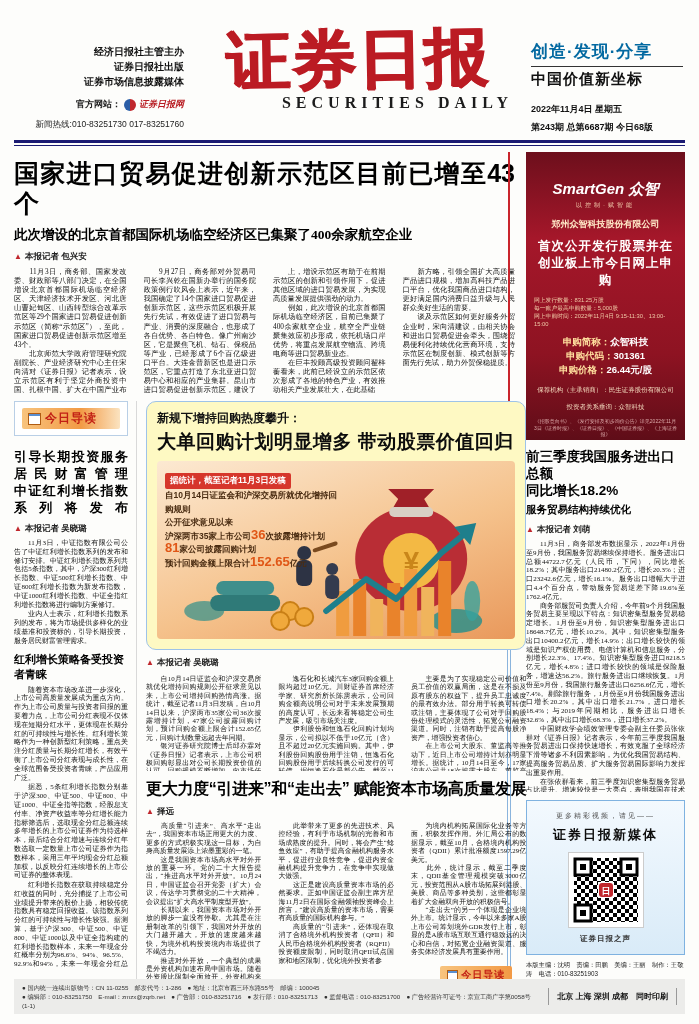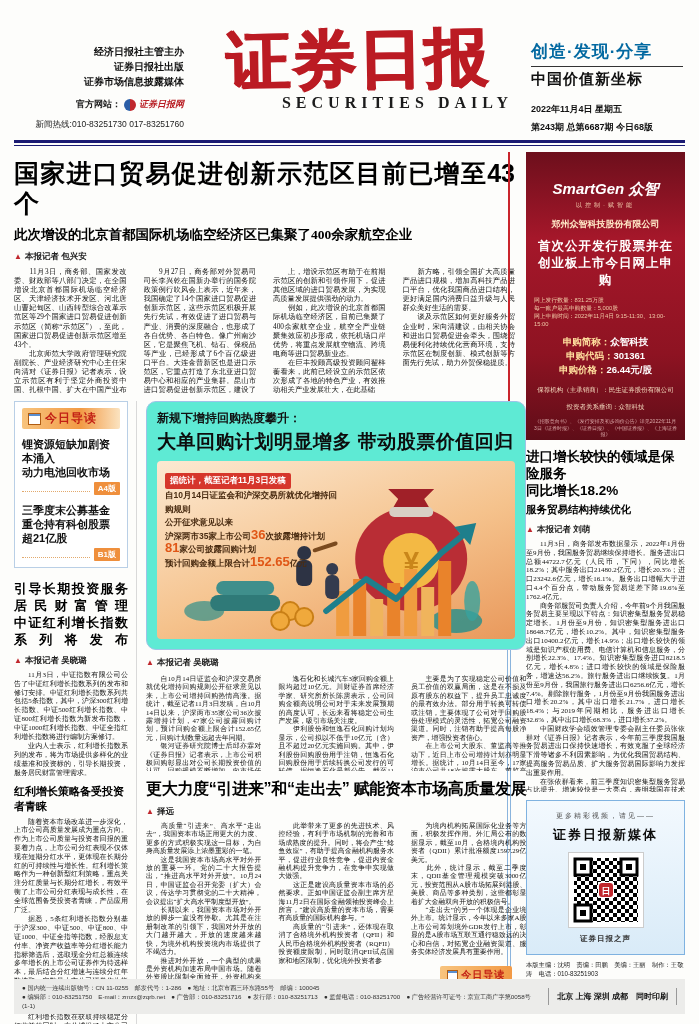--- a/index.html
+++ b/index.html
@@ -60,21 +60,21 @@
               padding:1px 4px;border-radius:1px;}
   
   #dividend{margin-top:12px;}
   #dividend .hl{font:900 13px/17px "Liberation Sans",sans-serif;color:#000;
                 text-align:justify;text-align-last:justify;}
   #dividend p{font:7px/8.8px "Liberation Serif",serif;text-align:justify;margin:0 0 1px 0;
               text-indent:14px;color:#111;}
   #dividend .subhead{font:bold 11px "Liberation Sans",sans-serif;margin:6px 0 4px 0;color:#000;}
   .div-body{height:430px;overflow:hidden;}
   
-  .info-box{border:1.5px solid #9ec3e8;border-radius:10px;padding:8px 10px 10px 10px;background:#5eead4;}
+  .info-box{border:1.5px solid #9ec3e8;border-radius:10px;padding:8px 10px 10px 10px;background:#fef9c3;}
   .info-kicker{font:bold 12px "Liberation Sans",sans-serif;color:#111;}
   .info-head{font:900 19px/24px "Liberation Sans",sans-serif;color:#0d0d0d;margin-top:3px;letter-spacing:0.5px;}
   .illus{position:relative;margin-top:7px;height:178px;border-radius:4px;overflow:hidden;
          background:linear-gradient(160deg,#fce9d2 0%,#f6c family 45%,#eda56b 100%);
          background:linear-gradient(160deg,#fce9d2 0%,#f5c28c 55%,#e9995c 100%);}
   .illus svg{position:absolute;inset:0;}
   .stat-block{position:absolute;left:8px;top:8px;width:180px;}
   .stat-tag{display:inline-block;background:#d6362b;color:#fff;font:bold 8.5px "Liberation Sans",sans-serif;
             padding:2px 5px;border-radius:2px;}
   .stat-line{font:bold 8.5px/12.5px "Liberation Sans",sans-serif;color:#4a2c12;}
@@ -189,40 +189,20 @@
       </section>
 
       <div class="mid-grid">
 
         <div class="left-col">
           <div class="daodu-box">
             <div class="daodu-head">
               <span class="icon-news"></span>
               <span class="daodu-title">今日导读</span>
             </div>
-            <div>
-
-                <div class="daodu-item">
-                  <div class="daodu-item-title">锂资源短缺加剧资本涌入
-动力电池回收市场</div>
-                  <div class="daodu-leader">
-                    <span class="daodu-dots"></span>
-                    <span class="page-badge">A4版</span>
-                  </div>
-                </div>
-
-                <div class="daodu-item">
-                  <div class="daodu-item-title">三季度末公募基金
-重仓持有科创股票超21亿股</div>
-                  <div class="daodu-leader">
-                    <span class="daodu-dots"></span>
-                    <span class="page-badge">B1版</span>
-                  </div>
-                </div>
-              </div>
           </div>
 
           <section id="dividend">
             <div class="hl">引导长期投资服务居民财富管理</div>
             <div class="hl">中证红利增长指数系列将发布</div>
             <div class="byline">
               <span class="tri">▲</span>
               <span>本报记者 吴晓璐</span>
             </div>
             <div class="div-body">
@@ -368,21 +348,21 @@
         <div class="ad-row"><span>申购简称：</span><span class="v">众智科技</span></div>
             <div class="ad-row"><span>申购代码：</span><span class="v">301361</span></div>
             <div class="ad-row"><span>申购价格：</span><span class="v">26.44元/股</span></div>
           </div>
         <div class="ad-sponsor">保荐机构（主承销商）：民生证券股份有限公司</div>
         <div class="ad-sponsor">投资者关系垂询：众智科技</div>
         <div class="ad-note">《招股意向书》、《发行安排及初步询价公告》详见2022年11月3日《证券时报》、《证券日报》、《中国证券报》、《上海证券报》</div>
       </section>
 
       <section id="services">
-        <div class="hl">进口增长较快的领域是保险服务</div>
+        <div class="hl">前三季度我国服务进出口总额</div>
         <div class="hl">同比增长18.2%</div>
         <div class="subhead">服务贸易结构持续优化</div>
         <div class="byline">
           <span class="tri">▲</span>
           <span>本报记者 刘萌</span>
         </div>
         <div class="svc-body">
 
         <p>11月3日，商务部发布数据显示，2022年1月份至9月份，我国服务贸易继续保持增长。服务进出口总额44722.7亿元（人民币，下同），同比增长18.2%；其中服务出口21480.2亿元，增长20.3%；进口23242.6亿元，增长16.1%。服务出口增幅大于进口4.4个百分点，带动服务贸易逆差下降19.6%至1762.4亿元。</p>
             <p>商务部服贸司负责人介绍，今年前9个月我国服务贸易主要呈现以下特点：知识密集型服务贸易稳定增长。1月份至9月份，知识密集型服务进出口18648.7亿元，增长10.2%。其中，知识密集型服务出口10400.2亿元，增长14.9%；出口增长较快的领域是知识产权使用费、电信计算机和信息服务，分别增长22.3%、17.4%。知识密集型服务进口8218.5亿元，增长4.8%；进口增长较快的领域是保险服务，增速达56.2%。旅行服务进出口继续恢复。1月份至9月份，我国旅行服务进出口6256.6亿元，增长7.4%。剔除旅行服务，1月份至9月份我国服务进出口增长20.2%，其中出口增长21.7%，进口增长18.4%；与2019年同期相比，服务进出口增长32.6%，其中出口增长68.3%，进口增长37.2%。</p>

